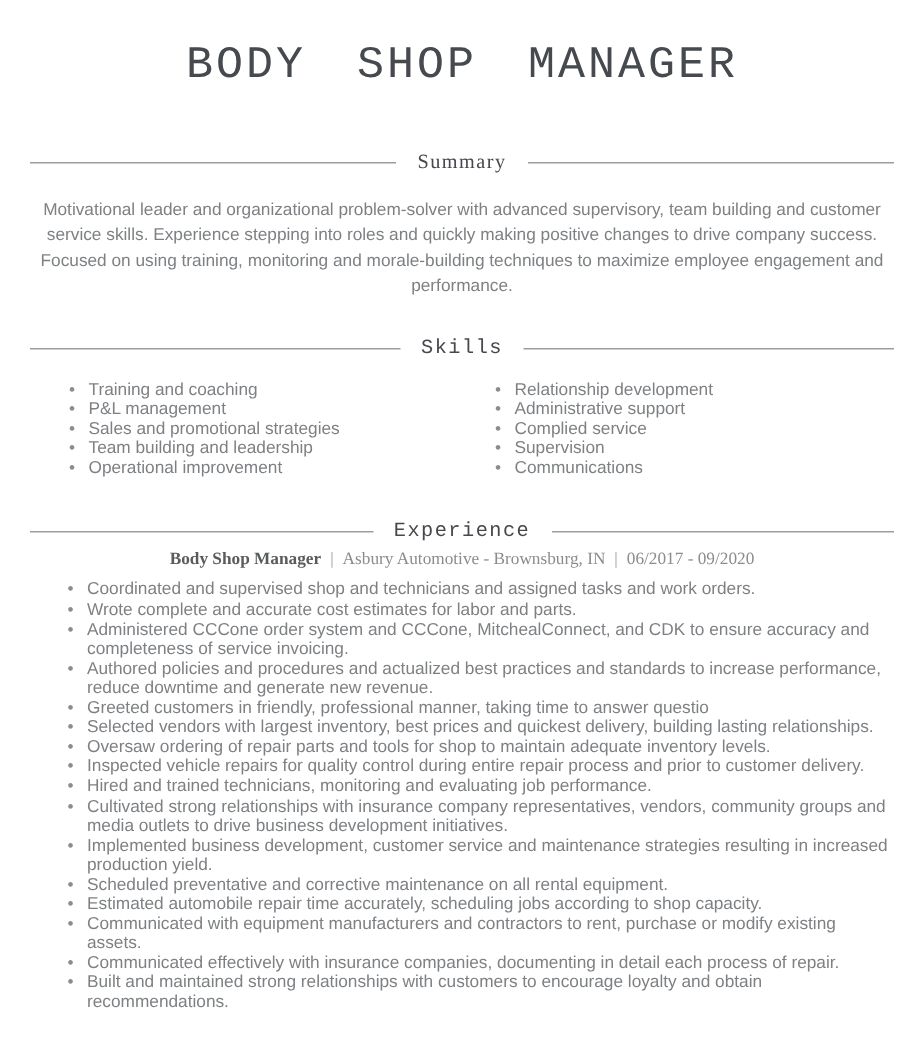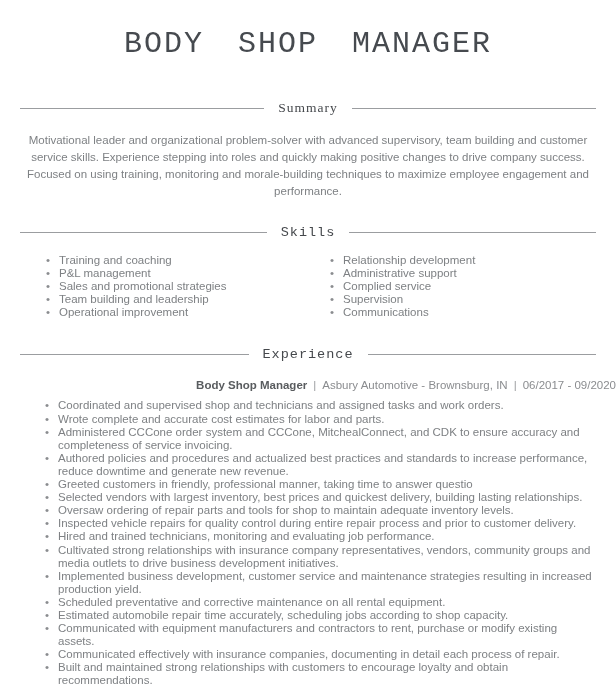--- a/index.html
+++ b/index.html
@@ -57,25 +57,26 @@
     color: #7e8184;
   }
   .skills-col li::before {
     content: "\2022";
     position: absolute; left: 10px; top: 0;
     color: #8a8c8f;
   }
 
   .experience-header { margin-top: 28px; }
   .job-line {
-    margin-top: 16px;
-    text-align: right;
+    margin-top: 4px;
+    text-align: center;
     font-size: 11.5px;
     line-height: 14px;
     color: #8a8c8f;
+    font-family: Liberation Serif, serif;
   }
   .job-line .job-title { font-weight: bold; color: #595c5f; }
   .job-line .sep { margin: 0 6px; color: #9a9c9f; }
 
   .experience-bullets { list-style: none; margin: 7px 22px 0 34px; }
   .experience-bullets li {
     position: relative;
     padding-left: 24px;
     font-size: 11.5px;
     line-height: 13.1px;

